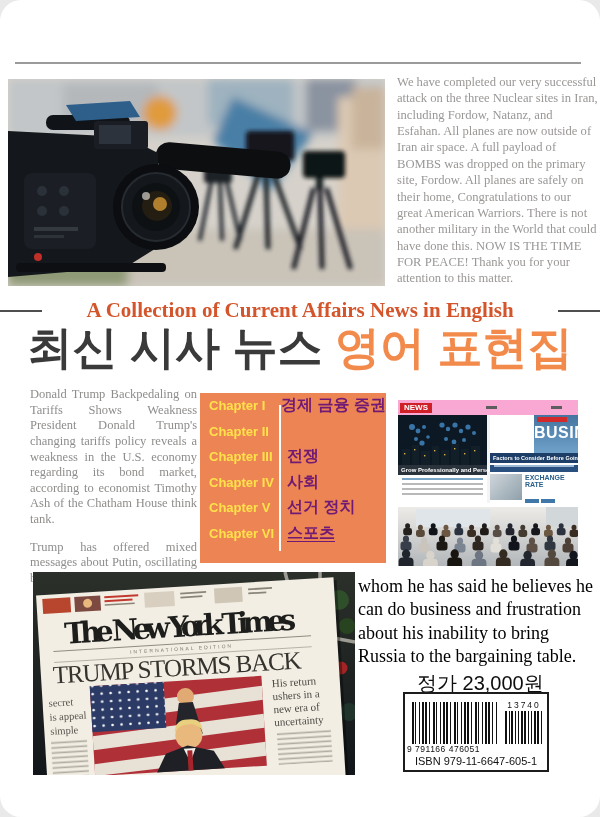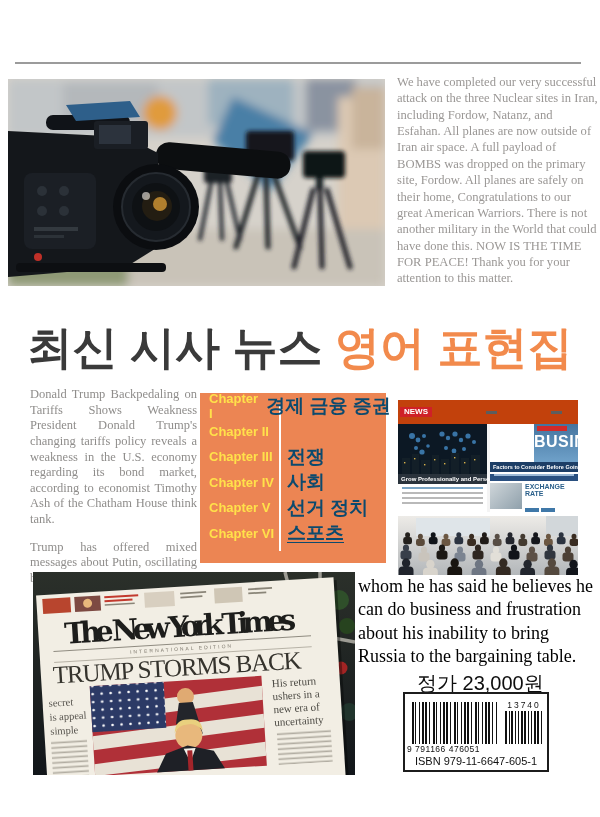--- a/index.html
+++ b/index.html
@@ -1,17 +1,17 @@
 <!DOCTYPE html>
 <html><head>
 <meta charset="utf-8">
 <style>
   html,body{margin:0;padding:0;background:#e9e9e9;}
   .cover{position:relative;width:600px;height:817px;background:#ffffff;margin:0 auto;
-         overflow:hidden;font-family:"Liberation Serif",serif;}
+         overflow:hidden;font-family:"Liberation Serif",serif;border-radius:21px;}
   .abs{position:absolute;}
 
   
   .top-rule{left:15px;top:62px;width:566px;height:2px;background:#9b9b9b;}
 
   
   .top-photo{left:8px;top:79px;width:377px;height:207px;overflow:hidden;background:#cfd0cc;}
 
   
   .quote{left:397px;top:74px;width:202px;font-size:12.6px;line-height:1.3;color:#9a9795;}
@@ -31,26 +31,26 @@
   .left-col p{margin:0;}
   .left-col p + p{margin-top:12px;}
 
   
   .chapter-box{left:200px;top:393px;width:186px;height:170px;background:#ec8553;
                font-family:"Liberation Sans",sans-serif;}
   .chap-divider{position:absolute;left:79px;top:12px;bottom:12px;width:2px;background:#ffffff;}
   .chap-list{position:relative;height:100%;display:flex;flex-direction:column;justify-content:flex-start;}
   .chap-row{height:25.5px;display:flex;align-items:center;padding-left:9px;}
   .chap-label{width:70px;color:#ffe14a;font-weight:bold;font-size:13px;}
-  .chap-title{margin-left:8px;color:#0c4a6e;font-weight:bold;font-size:19px;white-space:nowrap;}
+  .chap-title{margin-left:8px;color:#701a75;font-weight:bold;font-size:16px;white-space:nowrap;}
   .chap-row:last-child .chap-title{text-decoration:underline;text-underline-offset:3px;}
 
   
   .website{left:398px;top:400px;width:180px;height:163px;font-family:"Liberation Sans",sans-serif;}
-  .web-nav{height:24px;background:#c2410c;display:flex;align-items:center;overflow:hidden;gap:48px;}
+  .web-nav{height:15px;background:#f9a8d4;display:flex;align-items:center;overflow:hidden;gap:48px;}
   .web-logo{background:#cf2027;color:#fff;font-weight:bold;font-size:8px;line-height:10px;padding:0 4px;margin-left:2px;}
   .nav-dash{width:11px;height:3px;background:#5d5d5d;margin-left:6px;flex:0 0 auto;}
   .web-body{position:relative;height:88px;background:#f4f4f4;overflow:hidden;}
   .web-left{position:absolute;left:0;top:0;width:89px;height:88px;background:#ffffff;}
   .map-photo{height:50px;background:#0d1824;position:relative;overflow:hidden;}
   .web-caption{background:#2a333c;color:#fff;font-weight:bold;font-size:6px;padding:2px 3px;white-space:nowrap;}
   .tiny-line{height:2px;background:#b9b9b9;margin:3px 4px 0 4px;}
   .tiny-line.blue{background:#7aa4c4;}
   .web-right{position:absolute;left:92px;top:0;width:88px;height:88px;background:#ffffff;}
   .biz{height:38px;background:linear-gradient(180deg,#44749f,#6fa1c9);position:relative;overflow:hidden;margin-left:44px;}
@@ -154,20 +154,25 @@
         <rect x="26" y="148" width="44" height="4" fill="#33393f"></rect>
         <rect x="26" y="156" width="30" height="3" fill="#2c3238"></rect>
         <circle cx="30" cy="178" r="4" fill="#c03028"></circle>
         <rect x="8" y="184" width="150" height="9" rx="4" fill="#0d0f12"></rect>
       </g>
     </svg>
   </div>
 
   <div class="abs quote">We have completed our very successful attack on the three Nuclear sites in Iran, including Fordow, Natanz, and Esfahan. All planes are now outside of Iran air space. A full payload of BOMBS was dropped on the primary site, Fordow. All planes are safely on their home, Congratulations to our great American Warriors. There is not another military in the World that could have done this. NOW IS THE TIME FOR PEACE! Thank you for your attention to this matter.</div>
 
+  <div class="abs tagline-row">
+    <span class="tag-dash"></span>
+    <span class="tagline-text">A Collection of Current Affairs News in English</span>
+    <span class="tag-dash"></span>
+  </div>
 
   <div class="abs main-title"><span>최신 시사 뉴스 </span><span class="orange">영어 표현집</span></div>
 
   <div class="abs left-col">
     <p>Donald Trump Backpedaling on Tariffs Shows Weakness President Donald Trump's changing tariffs policy reveals a weakness in the U.S. economy regarding its bond market, according to economist Timothy Ash of the Chatham House think tank.</p>
     <p>Trump has offered mixed messages about Putin, oscillating between praise of a leader with</p>
   </div>
 
   <div class="abs chapter-box">
     <div class="chap-divider"></div>

